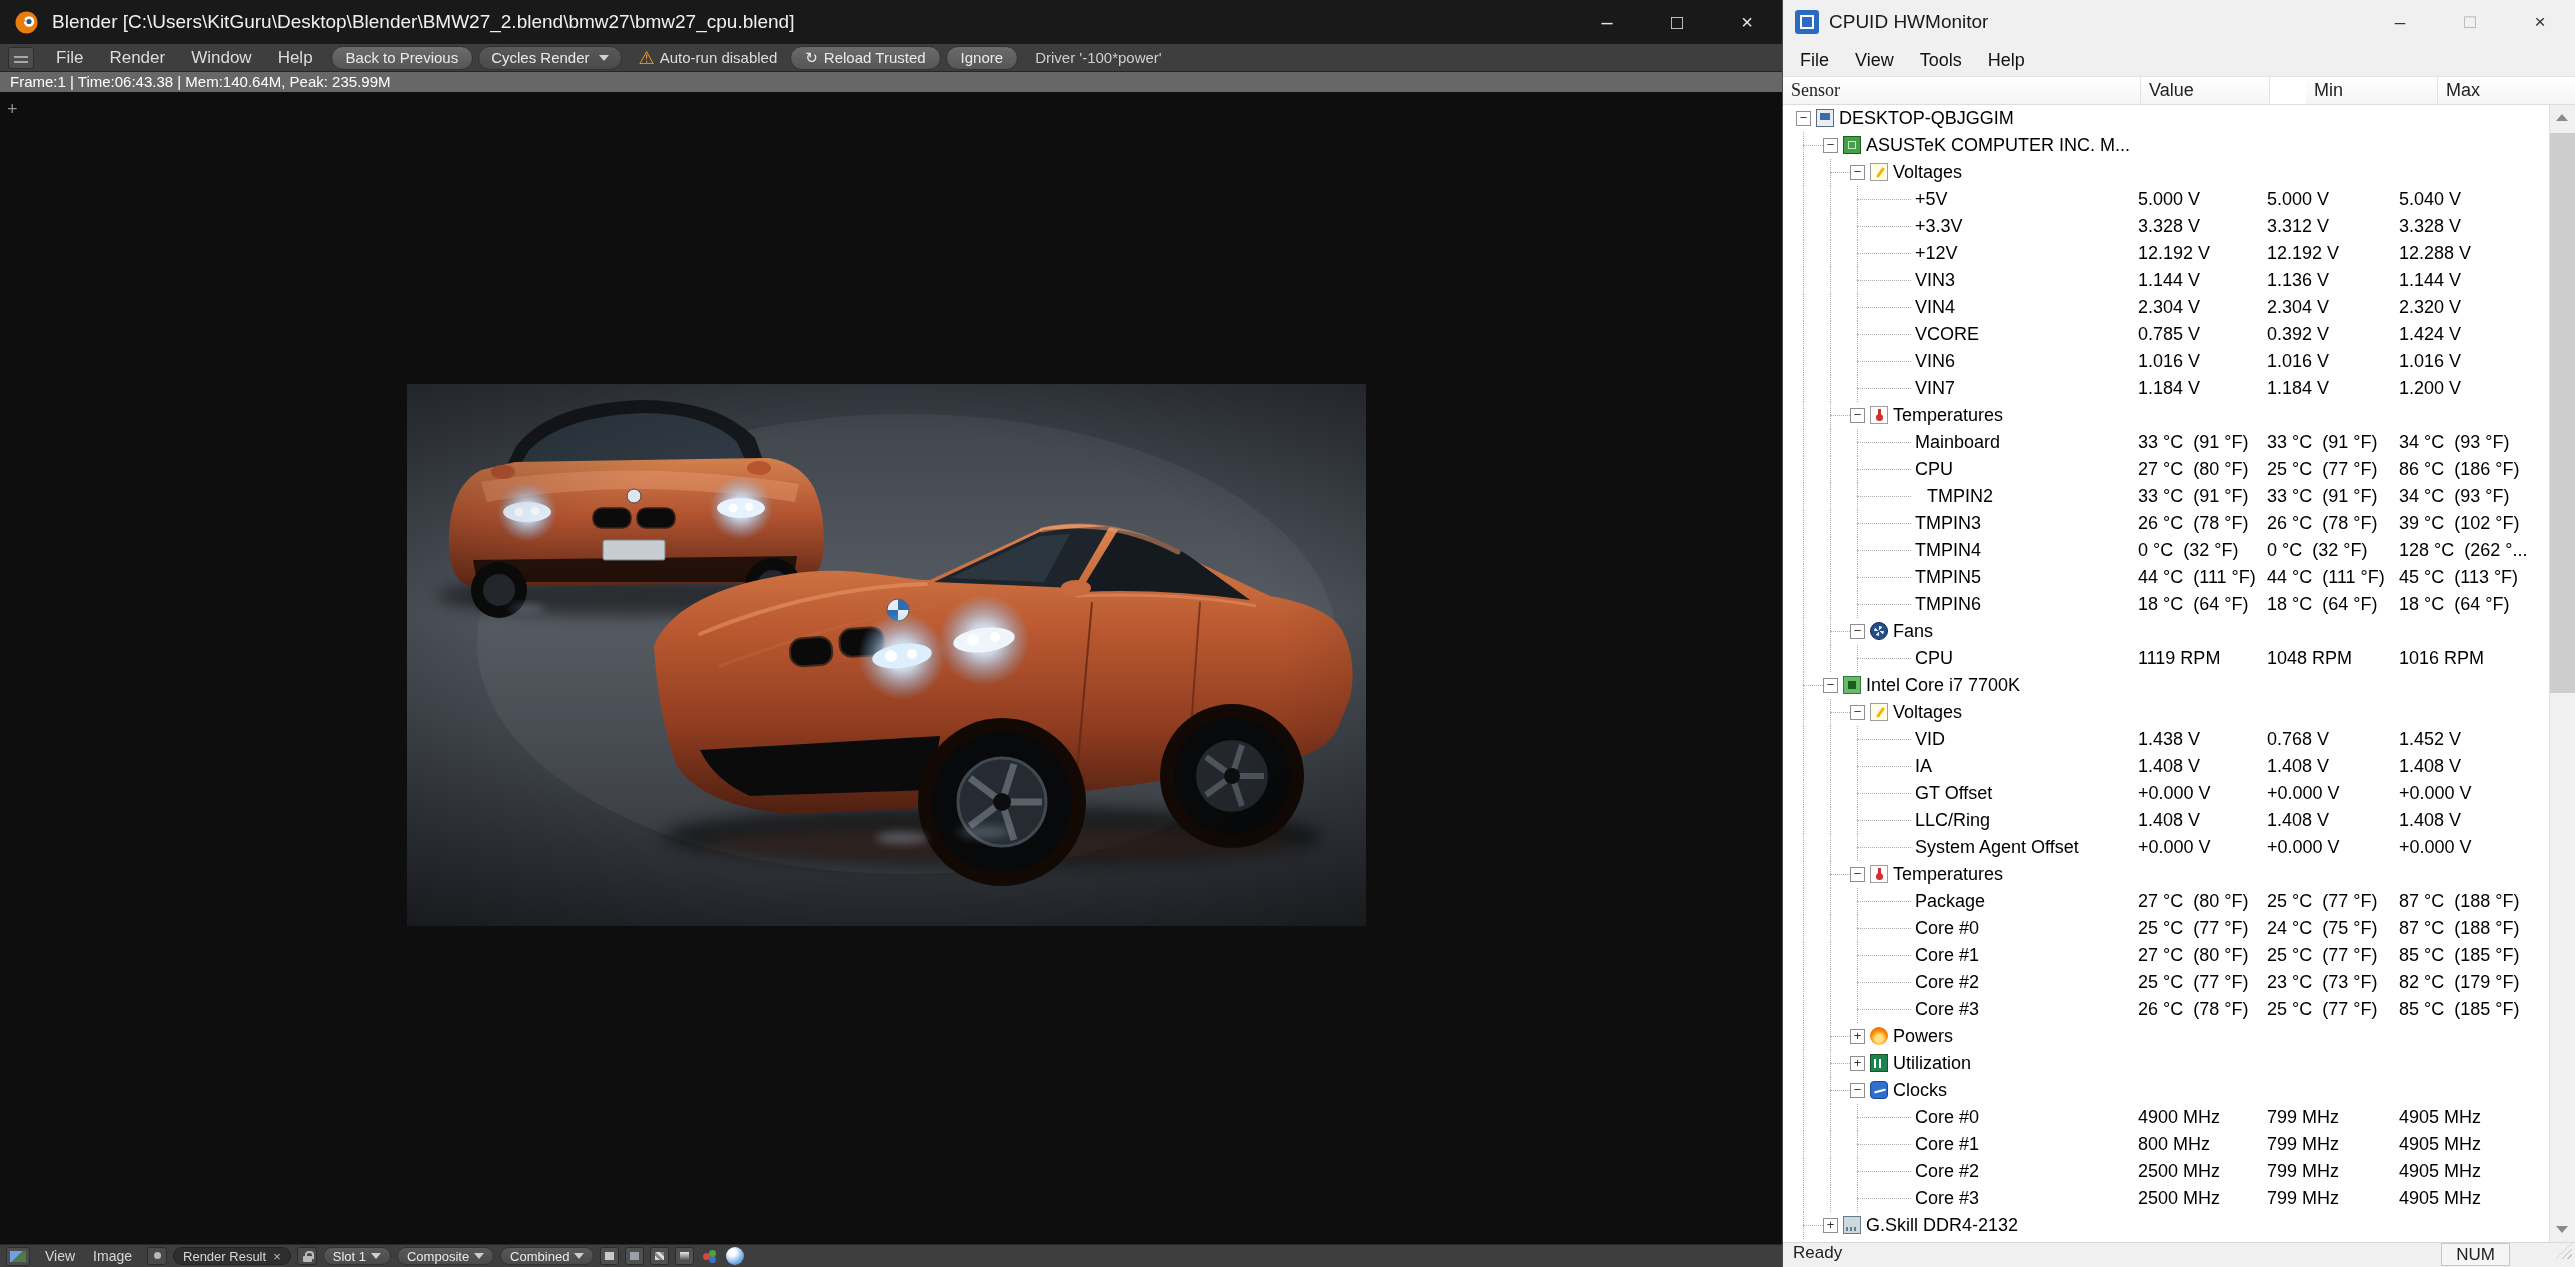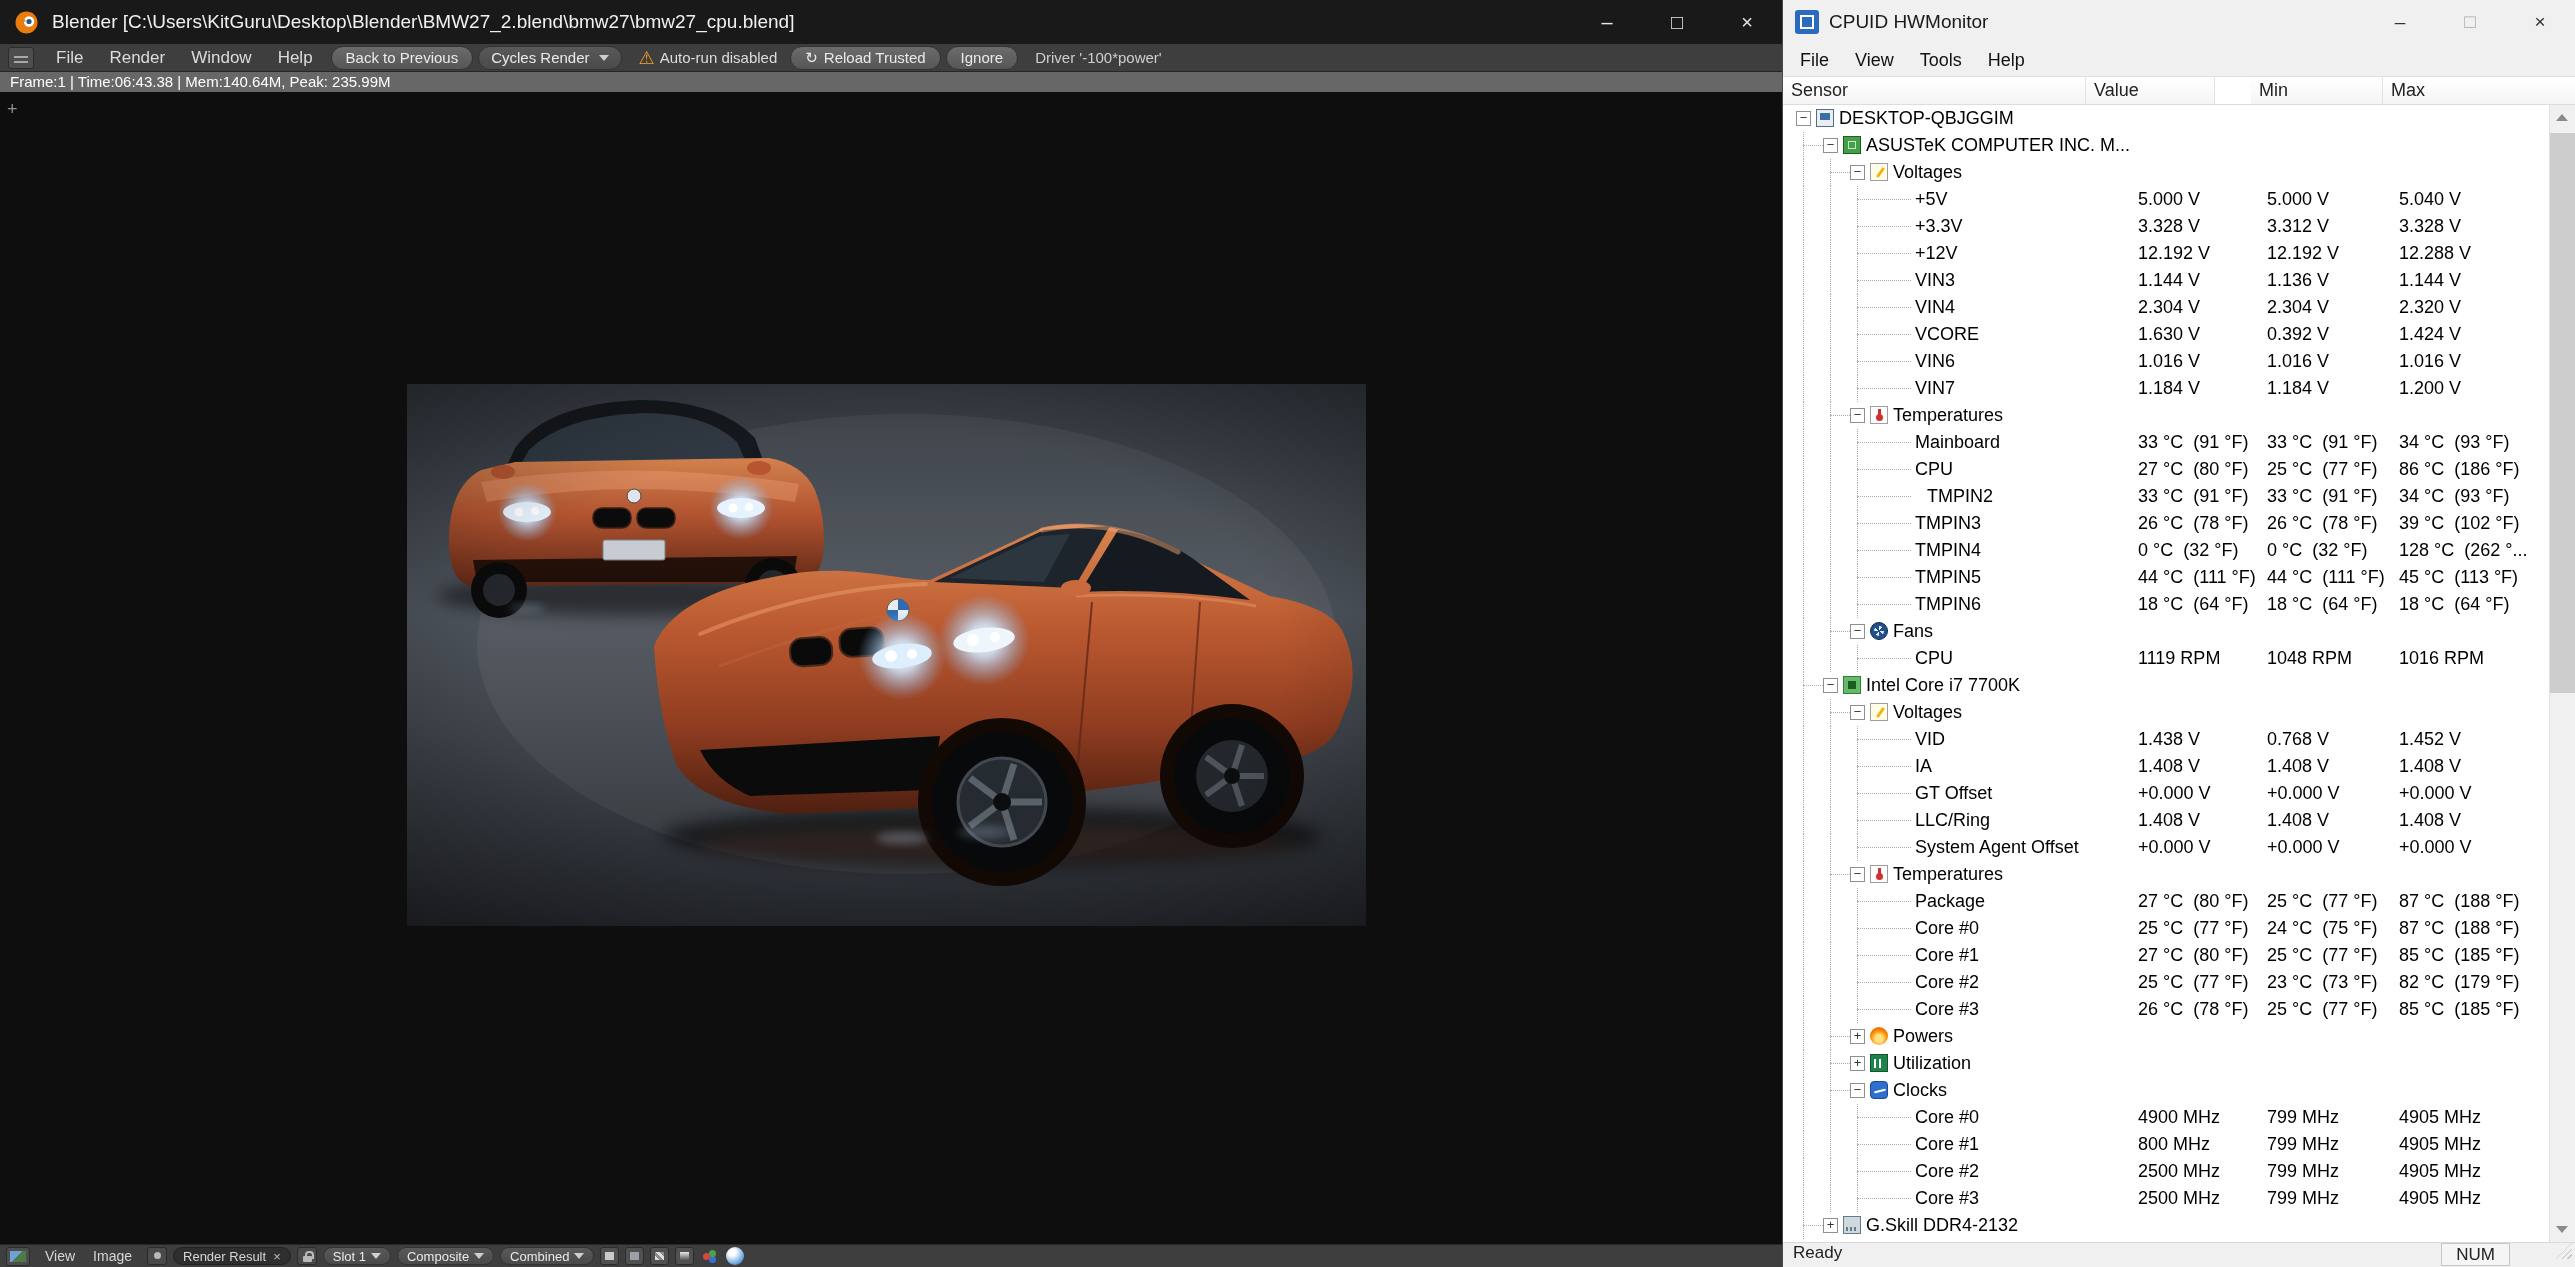--- a/index.html
+++ b/index.html
@@ -84,21 +84,21 @@
   .hw-win-btn { width:70px; height:44px; display:flex; align-items:center; justify-content:center;
                 font-size:19px; color:#333333; }
   .hw-win-btn.max { color:#ababab; }
   .hw-menubar { height:33px; background:#f0f0f0; display:flex; align-items:center; font-size:18px;
                 color:#111111; padding-left:4px; flex:0 0 auto; border-bottom:1px solid #e2e2e2; }
   .hw-menu-item { padding:0 13px; }
   .hw-colheader { height:28px; display:flex; background:#ffffff; border-bottom:1px solid #dddddd;
                   flex:0 0 auto; font-size:18px; color:#222222; }
   .hw-col { line-height:27px; padding-left:8px; border-right:1px solid #e2e2e2;
             background:linear-gradient(#ffffff,#f5f5f5); white-space:nowrap; overflow:hidden; }
-  .hw-col.c0 { width:303px; } .hw-col.c1 { width:129px; } .hw-col.c2 { width:132px;margin-left:36px; } .hw-col.c3 { flex:1; border-right:none; }
+  .hw-col.c0 { width:358px;font-family:Liberation Serif, serif; } .hw-col.c1 { width:129px; } .hw-col.c2 { width:132px;margin-left:36px; } .hw-col.c3 { flex:1; border-right:none; }
   .hw-body { flex:1; display:flex; overflow:hidden; background:#ffffff; }
   .hw-rows { flex:1; position:relative; overflow:hidden; }
   .hw-row { height:27px; display:flex; font-size:18px; color:#000000; }
   .hw-cell { position:relative; height:27px; white-space:pre; overflow:hidden; }
   .hw-cell.lab { width:347px; }
   .hw-cell.val { width:129px; line-height:27px; padding-left:8px; }
   .hw-cell.min { width:132px; line-height:27px; padding-left:8px; }
   .hw-cell.max { flex:1; line-height:27px; padding-left:8px; }
   .guide { position:absolute; top:0; bottom:0; width:0; border-left:1px dotted #adadad; }
   .stub { position:absolute; top:13px; height:0; border-top:1px dotted #adadad; }
@@ -450,21 +450,21 @@
           <div class="hw-cell max">1.144 V</div>
         </div>
         <div class="hw-row">
           <div class="hw-cell lab"><span class="guide" style="left: 20px;"></span><span class="guide" style="left: 47px;"></span><span class="guide" style="left: 74px;"></span><span class="stub" style="left: 74px; width: 54px;"></span><span class="lab-text" style="left: 132px;">VIN4</span></div>
           <div class="hw-cell val">2.304 V</div>
           <div class="hw-cell min">2.304 V</div>
           <div class="hw-cell max">2.320 V</div>
         </div>
         <div class="hw-row">
           <div class="hw-cell lab"><span class="guide" style="left: 20px;"></span><span class="guide" style="left: 47px;"></span><span class="guide" style="left: 74px;"></span><span class="stub" style="left: 74px; width: 54px;"></span><span class="lab-text" style="left: 132px;">VCORE</span></div>
-          <div class="hw-cell val">1.630 V</div>
+          <div class="hw-cell val">0.785 V</div>
           <div class="hw-cell min">0.392 V</div>
           <div class="hw-cell max">1.424 V</div>
         </div>
         <div class="hw-row">
           <div class="hw-cell lab"><span class="guide" style="left: 20px;"></span><span class="guide" style="left: 47px;"></span><span class="guide" style="left: 74px;"></span><span class="stub" style="left: 74px; width: 54px;"></span><span class="lab-text" style="left: 132px;">VIN6</span></div>
           <div class="hw-cell val">1.016 V</div>
           <div class="hw-cell min">1.016 V</div>
           <div class="hw-cell max">1.016 V</div>
         </div>
         <div class="hw-row">

